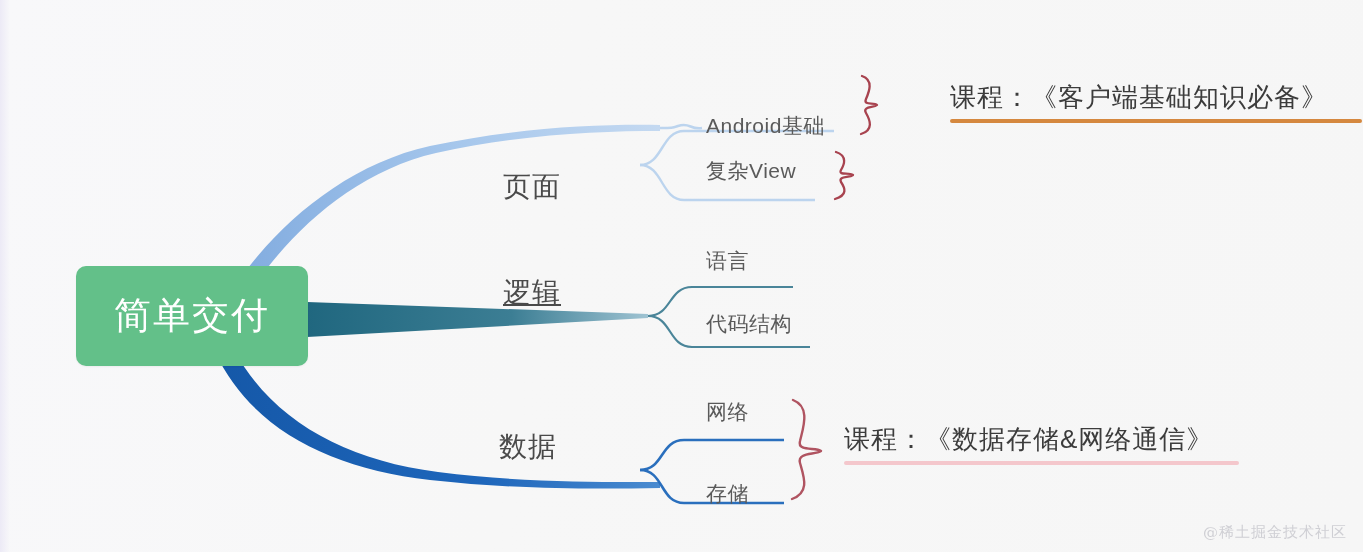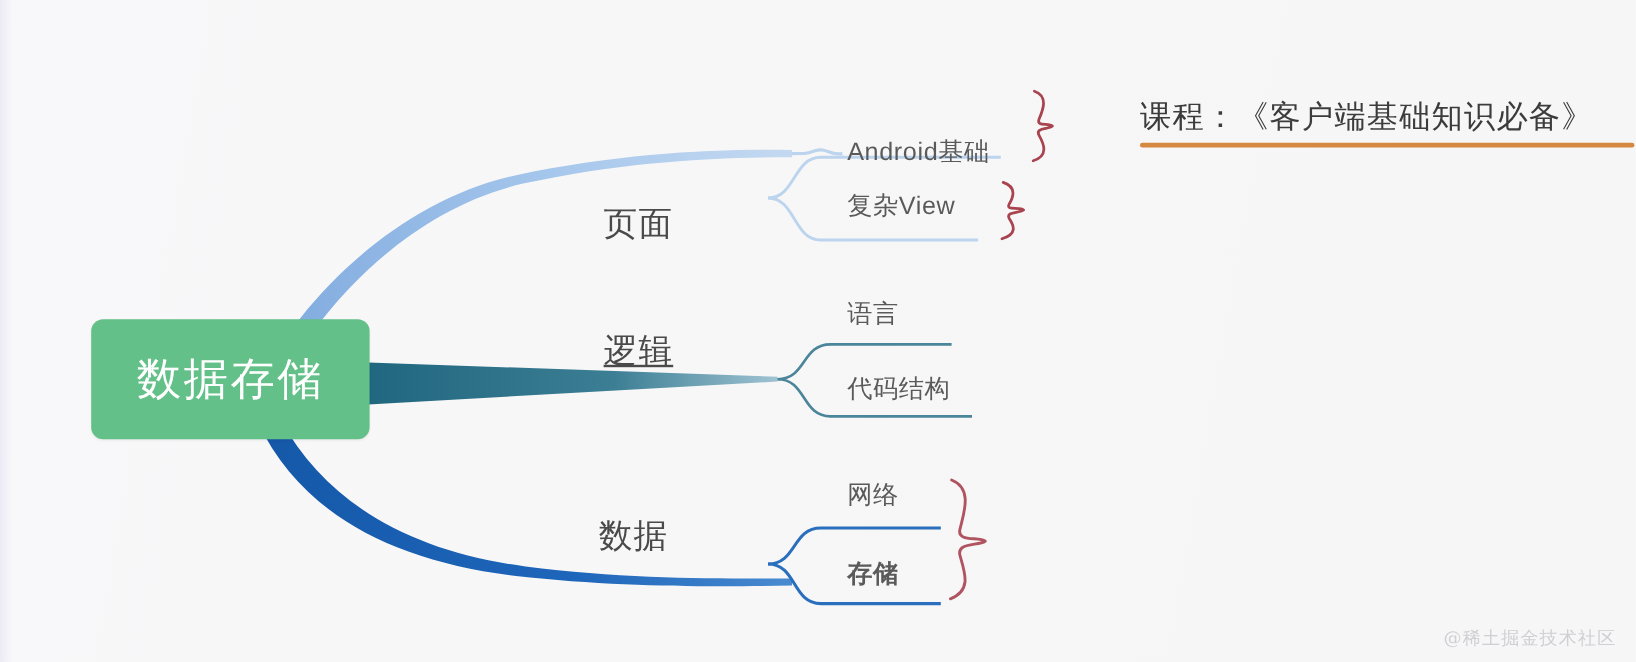--- a/index.html
+++ b/index.html
@@ -75,21 +75,21 @@
     font-size: 21px;
     color: #5a5a5a;
     letter-spacing: 0.5px;
     white-space: nowrap;
   }
   #leaf-label-android  { left: 706px; top: 88px; margin-top: 24px;  }
   #leaf-label-view     { left: 706px; top: 157px; }
   #leaf-label-language { left: 706px; top: 247px; }
   #leaf-label-codearch { left: 706px; top: 310px; text-align: center; }
   #leaf-label-network  { left: 706px; top: 398px; font-family: Liberation Mono, monospace; }
-  #leaf-label-storage  { left: 706px; top: 464px; font-weight: bold; }
+  #leaf-label-storage  { left: 706px; top: 480px; }
 
   
   .course-callout {
     position: absolute;
     white-space: nowrap;
   }
   .course-callout .course-text {
     display: block;
     font-size: 26px;
     color: #3c3c3c;
@@ -196,36 +196,40 @@
     <g fill="none" stroke="#b05461" stroke-width="2.4" stroke-linecap="round" stroke-linejoin="round">
       <path d="M 793 400
                C 811 407, 803 428, 800 441
                C 797 452, 816 447, 821 451
                C 815 455, 797 452, 800 463
                C 804 477, 810 492, 792 499"></path>
     </g>
   </svg>
 
   <div class="center-node">
-    <span class="label">数据存储</span>
+    <span class="label">简单交付</span>
   </div>
 
   <div class="branch-label" id="branch-label-page">页面</div>
   <div class="branch-label" id="branch-label-logic">逻辑</div>
   <div class="branch-label" id="branch-label-data">数据</div>
 
   <div class="leaf-label" id="leaf-label-android">Android基础</div>
   <div class="leaf-label" id="leaf-label-view">复杂View</div>
   <div class="leaf-label" id="leaf-label-language">语言</div>
   <div class="leaf-label" id="leaf-label-codearch">代码结构</div>
   <div class="leaf-label" id="leaf-label-network">网络</div>
   <div class="leaf-label" id="leaf-label-storage">存储</div>
 
   <div class="course-callout" id="course-callout-1">
     <span class="course-text">课程：《客户端基础知识必备》</span>
     <span class="course-rule"></span>
   </div>
 
 
+  <div class="course-callout" id="course-callout-3">
+    <span class="course-text">课程：《数据存储&amp;网络通信》</span>
+    <span class="course-rule"></span>
+  </div>
 
   <div id="watermark">@稀土掘金技术社区</div>
 
 </div>
 
 </body></html>

